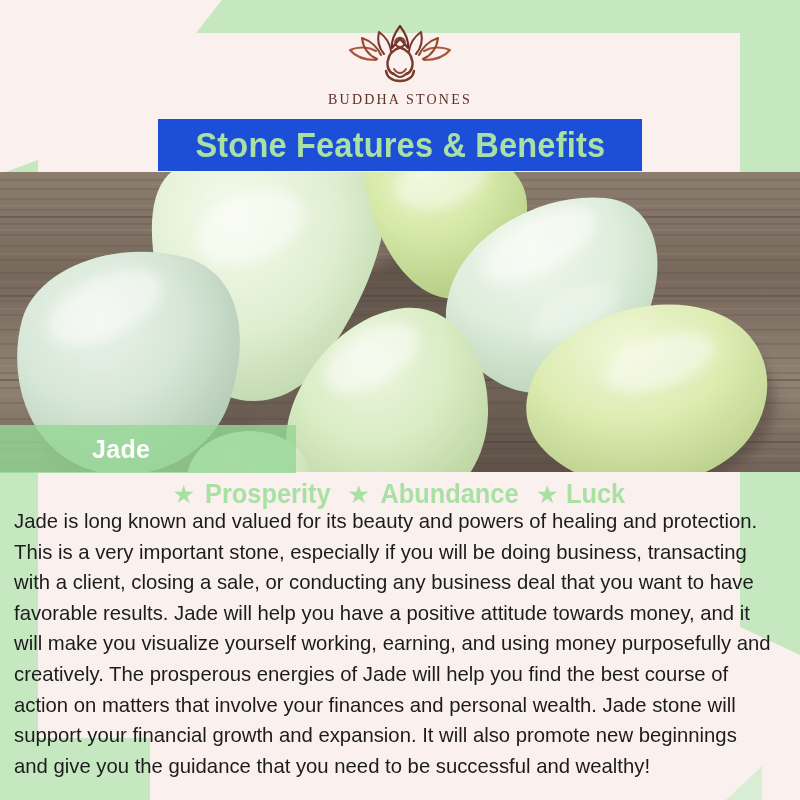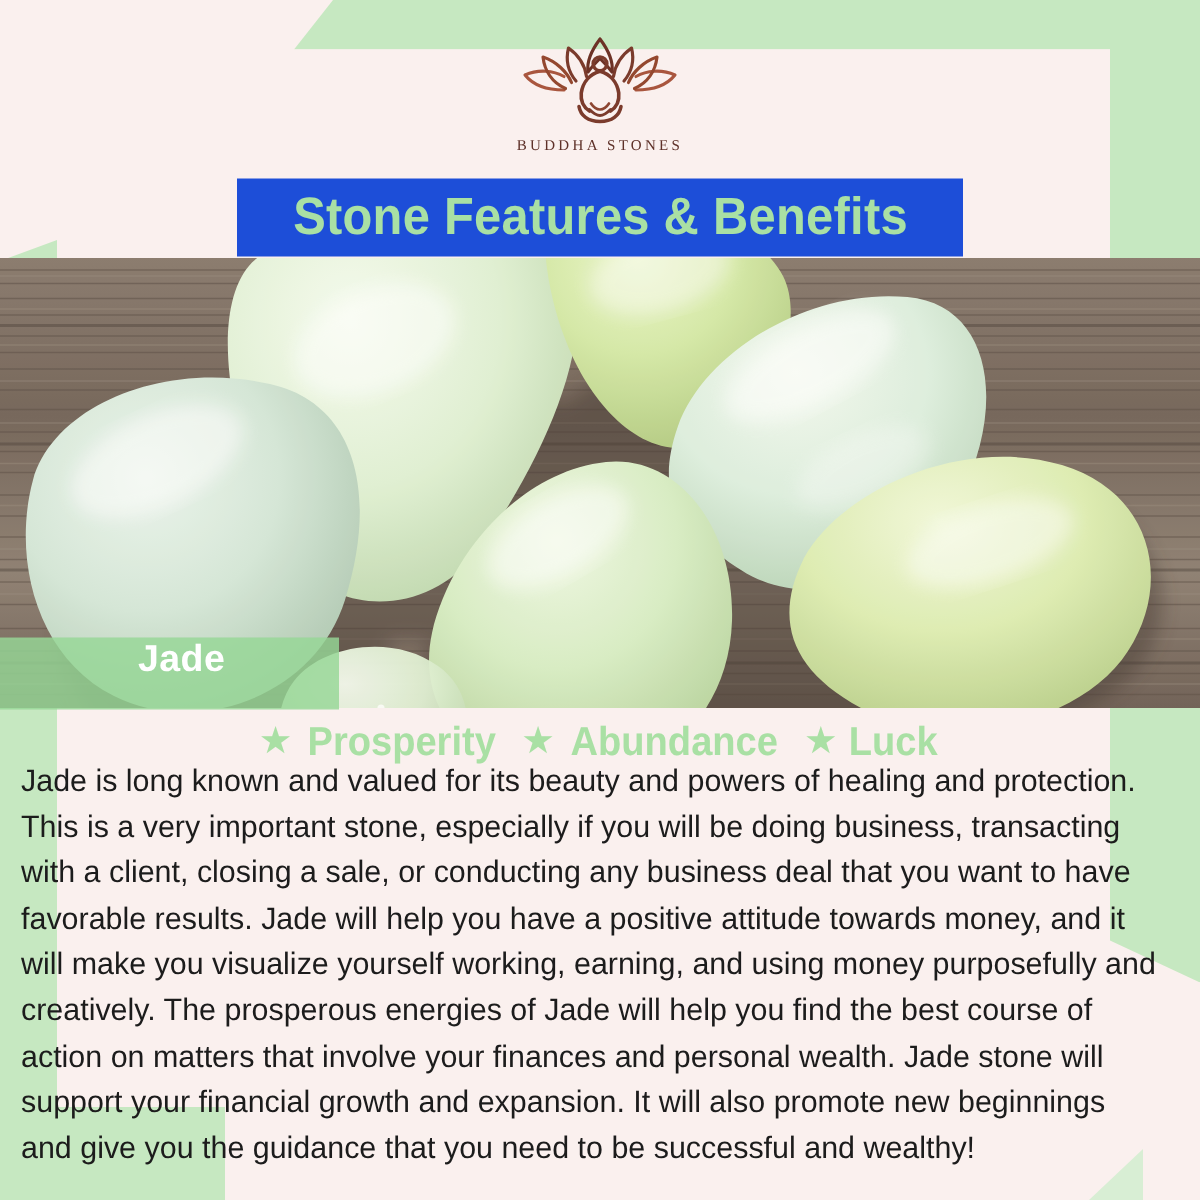--- a/index.html
+++ b/index.html
@@ -41,21 +41,21 @@
     z-index:1;
   }
 
   
   .logo-wrap{
     position:absolute; top:24px; left:0; width:800px; height:96px;
     display:flex; flex-direction:column; align-items:center; z-index:3;
   }
   .logo-mark{ width:108px; height:62px; display:block; }
   .logo-text{
-    margin-top:6px; font-size:10px; letter-spacing:2.2px;
+    margin-top:6px; font-size:14px; letter-spacing:2.2px;
     color:#5d3028; font-family:"Liberation Serif", serif; font-weight:400;
   }
 
   
   .title-banner{
     position:absolute; top:119px; left:158px; width:484px; height:52px;
     background:#1d4ed8; z-index:4;
     display:flex; align-items:center; justify-content:center;
   }
   .title-banner .t{
@@ -66,23 +66,23 @@
 
   
   .photo{
     position:absolute; top:172px; left:0; width:800px; height:300px;
     overflow:hidden; z-index:2; background:#6d5f55;
   }
   .photo svg{ display:block; width:100%; height:100%; }
 
   
   .stone-tag{
-    position:absolute; top:425px; left:0; width:226px; height:48px;
+    position:absolute; top:425px; left:0; width:296px; height:48px;
     background:rgba(150,215,150,.82); z-index:5;
-    display:flex; align-items:flex-start;
+    display:flex; align-items:center;
   }
   .stone-tag .n{
     margin-left:92px; color:#ffffff; font-size:25px; font-weight:bold;
     font-family:"Liberation Sans", sans-serif; letter-spacing:.3px;
   }
 
   
   .benefits{
     position:absolute; top:478px; left:0; width:800px; height:32px;
     display:flex; align-items:center; justify-content:center; gap:13px;

